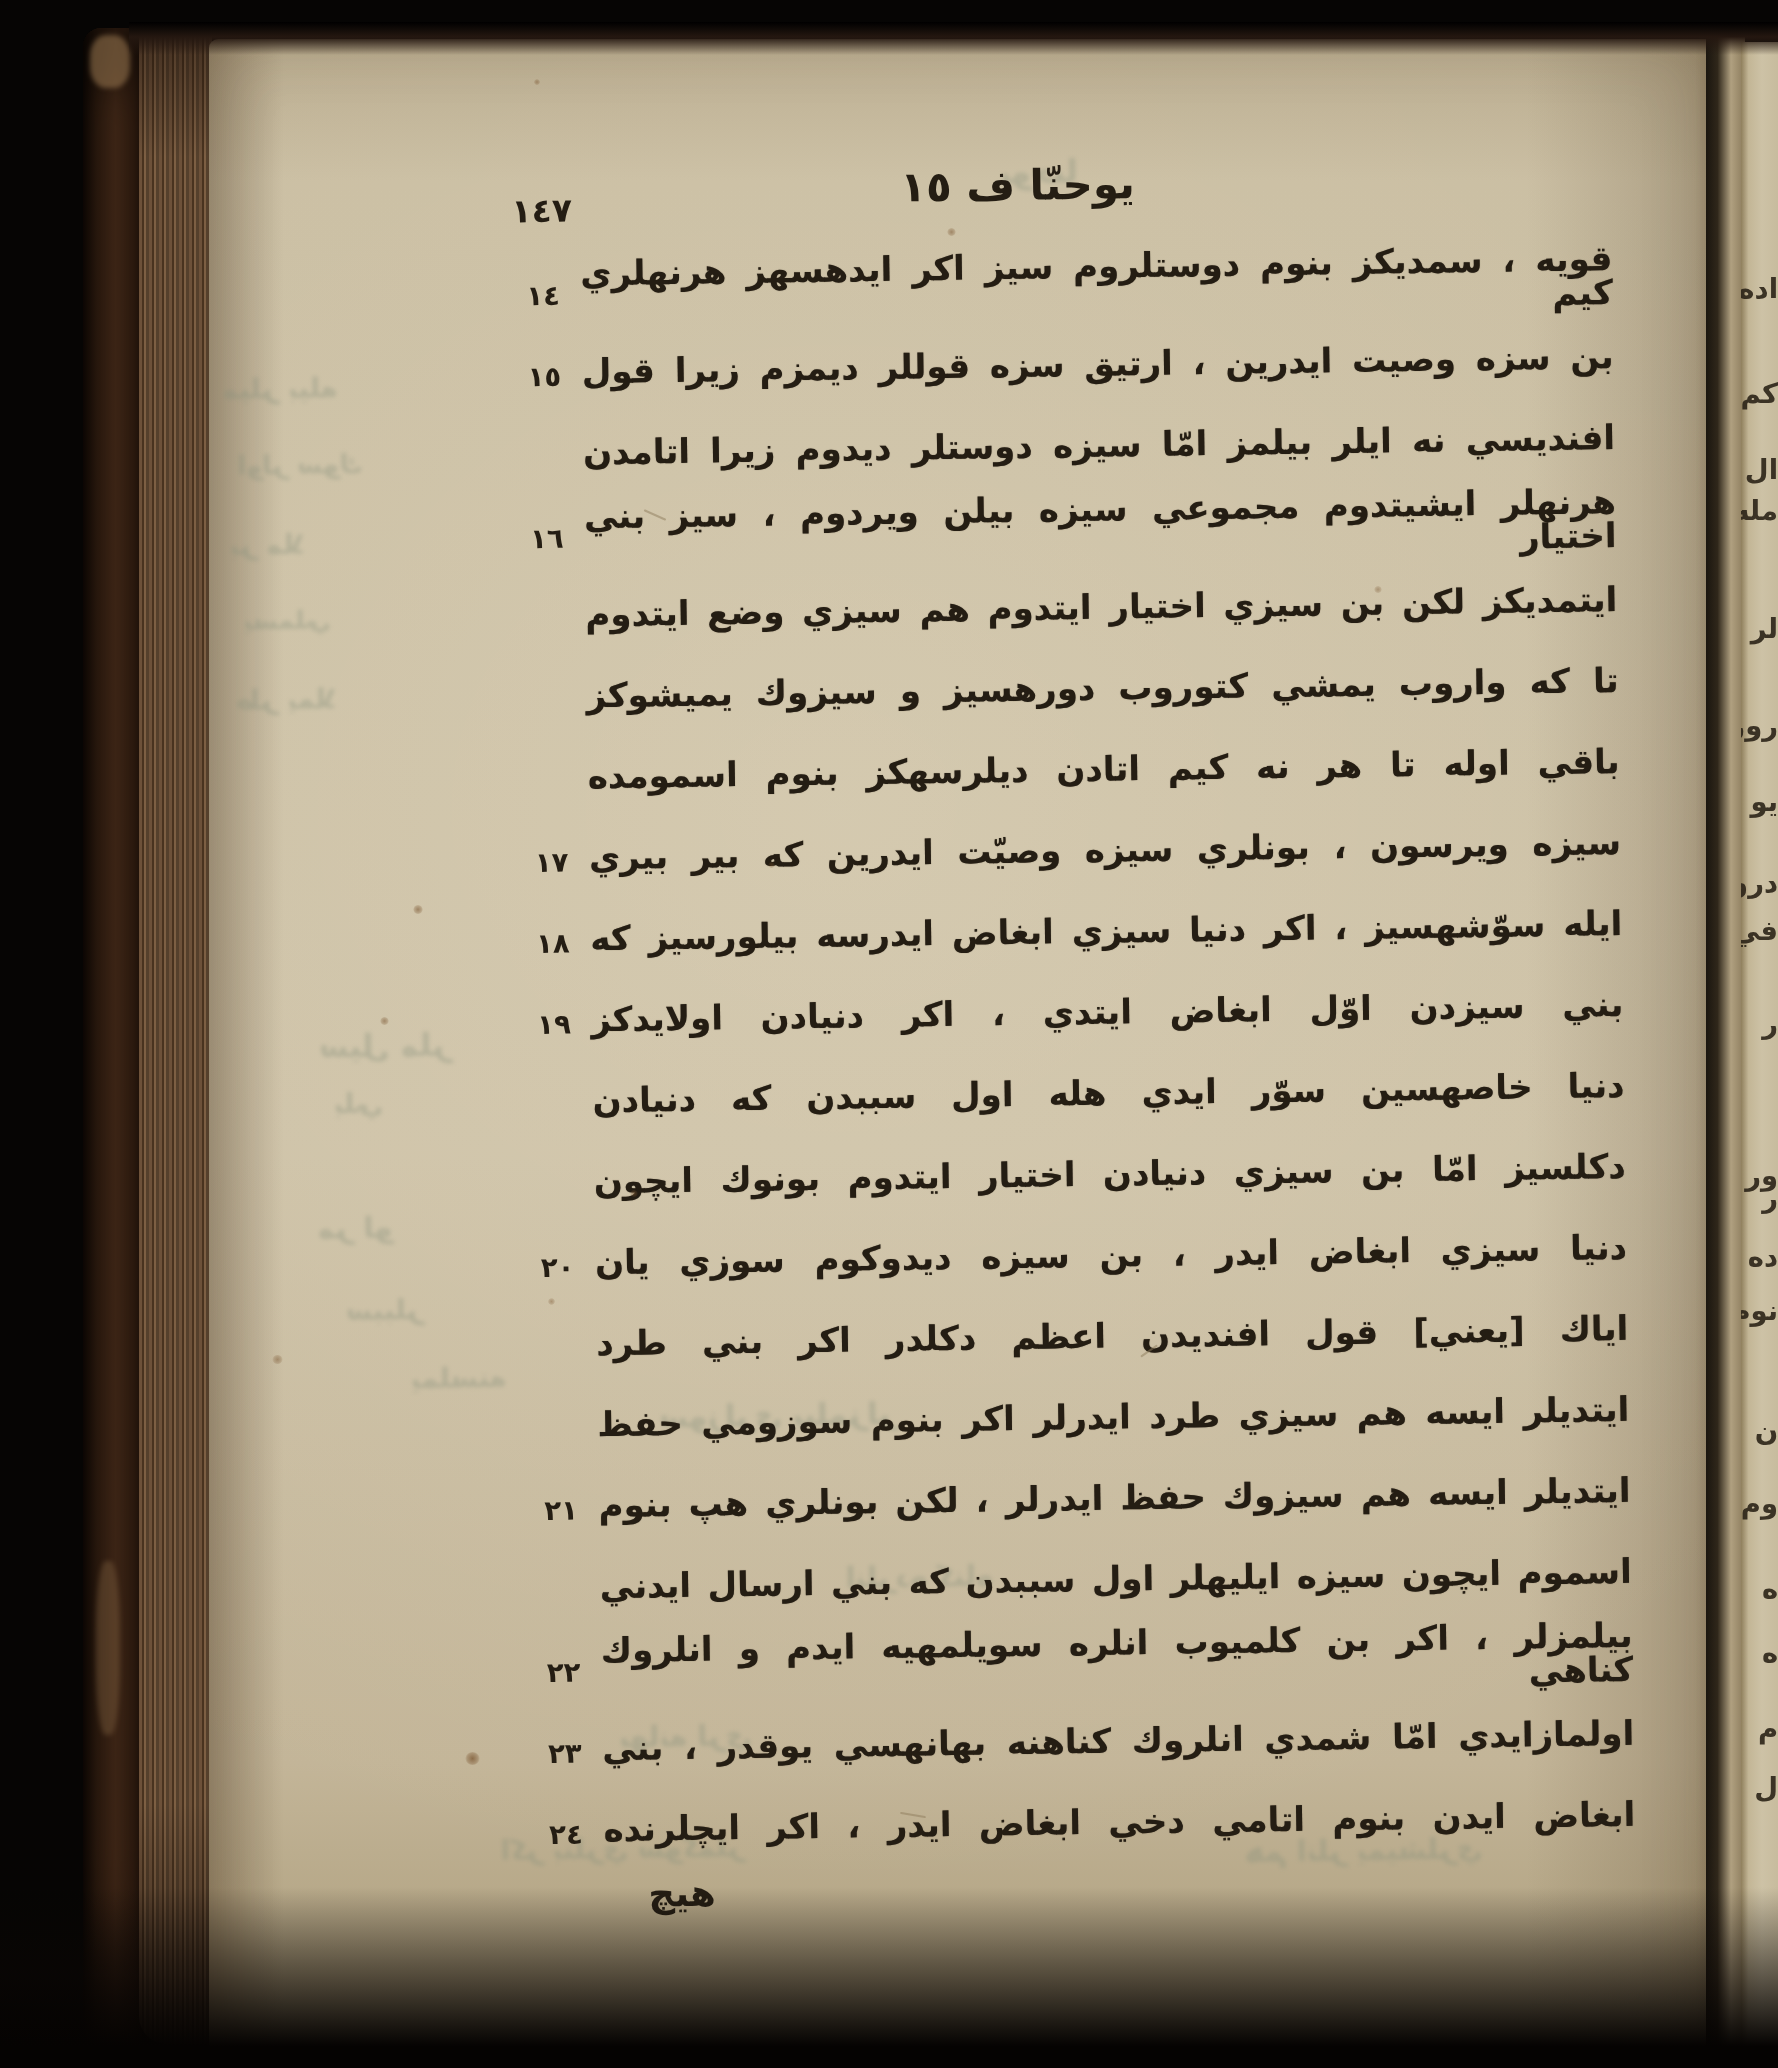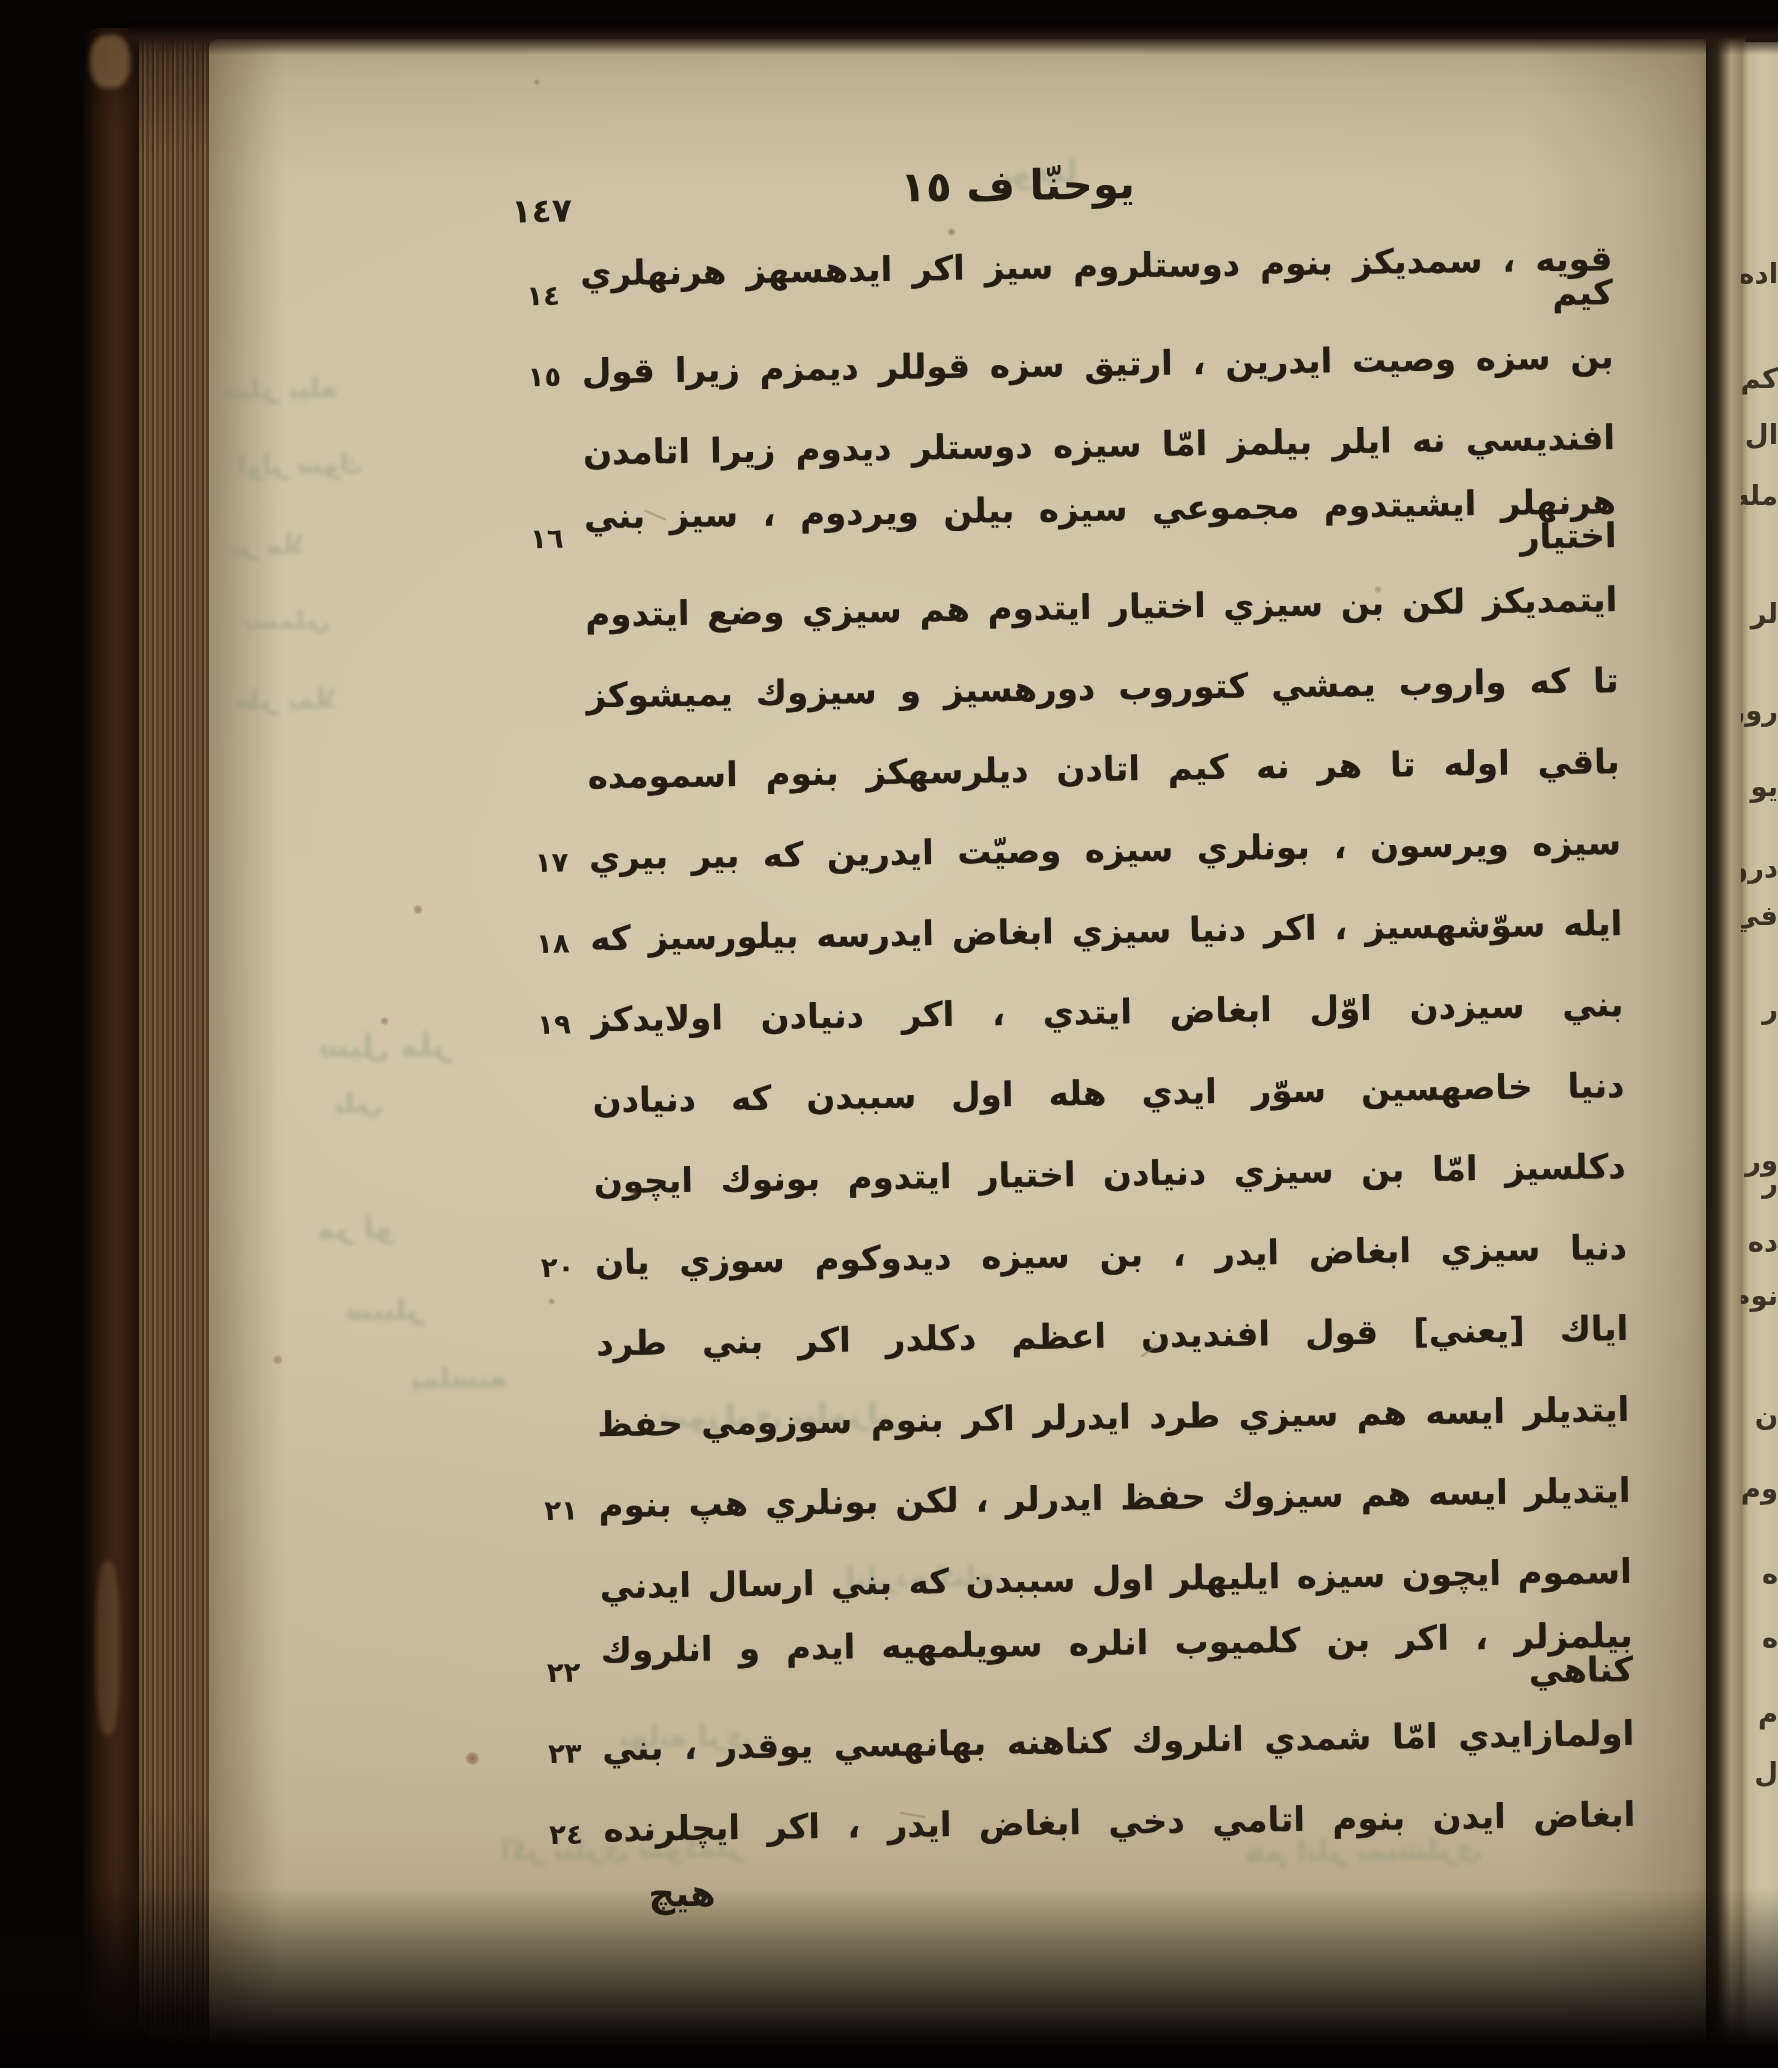--- a/index.html
+++ b/index.html
@@ -35,21 +35,21 @@
   .gutter-shadow{
     position:absolute;left:1695px;top:37px;width:50px;height:2031px;z-index:4;
     background:linear-gradient(90deg, rgba(90,70,45,0) 0%, rgba(110,90,60,.40) 45%, #b0a080 72%, #8a7a5b 100%);
   }
   .facing-page-edge{
     position:absolute;left:1741px;top:42px;width:38px;height:2026px;z-index:4;overflow:hidden;
     background:linear-gradient(90deg,#8f7f5c 0%,#c3b696 20%,#cdc2a6 55%,#c7bb9d 100%);
   }
   .facing-line-fragment{
     position:absolute;right:0.9px;direction:rtl;white-space:nowrap;
-    font-size:27.5px;font-weight:bold;color:#2c2418;opacity:.9;
+    font-size:27.5px;font-weight:bold;color:#2c2418;opacity:.9;margin-top:15px;
   }
   .top-edge-shadow{
     position:absolute;left:129px;top:22px;width:1650px;height:33px;z-index:7;
     background:linear-gradient(180deg,#000 0%,#241710 45%,rgba(36,23,16,0) 100%);
   }
   .bottom-edge-shadow{
     position:absolute;left:0;top:1887px;width:1779px;height:181px;z-index:8;pointer-events:none;
     background:linear-gradient(180deg, rgba(5,3,2,0) 0%, rgba(10,6,4,.55) 48%, #050302 88%);
   }
   
@@ -86,21 +86,21 @@
 <div class="cover-strip"></div>
 <div class="cover-wear" style="left:90px;top:35px;width:40px;height:53px;"></div>
 <div class="cover-wear" style="left:96px;top:1561px;width:24px;height:174px;opacity:.3;"></div>
 <div class="page-edge-stack"></div>
 <div class="scanned-page"></div>
 <div class="gutter-shadow"></div>
 
 <div class="facing-page-edge">
   <span class="facing-line-fragment" style="top:215px">اده</span>
   <span class="facing-line-fragment" style="top:320px">كم</span>
-  <span class="facing-line-fragment" style="top:376px">ال</span>
+  <span class="facing-line-fragment" style="top:396px">ال</span>
   <span class="facing-line-fragment" style="top:437px">مله</span>
   <span class="facing-line-fragment" style="top:555px">لر</span>
   <span class="facing-line-fragment" style="top:652px">رور</span>
   <span class="facing-line-fragment" style="top:728px">يو</span>
   <span class="facing-line-fragment" style="top:809px">درو</span>
   <span class="facing-line-fragment" style="top:857px">في</span>
   <span class="facing-line-fragment" style="top:950px">ر</span>
   <span class="facing-line-fragment" style="top:1102px">ور</span>
   <span class="facing-line-fragment" style="top:1124px">ر</span>
   <span class="facing-line-fragment" style="top:1183px">ده</span>

